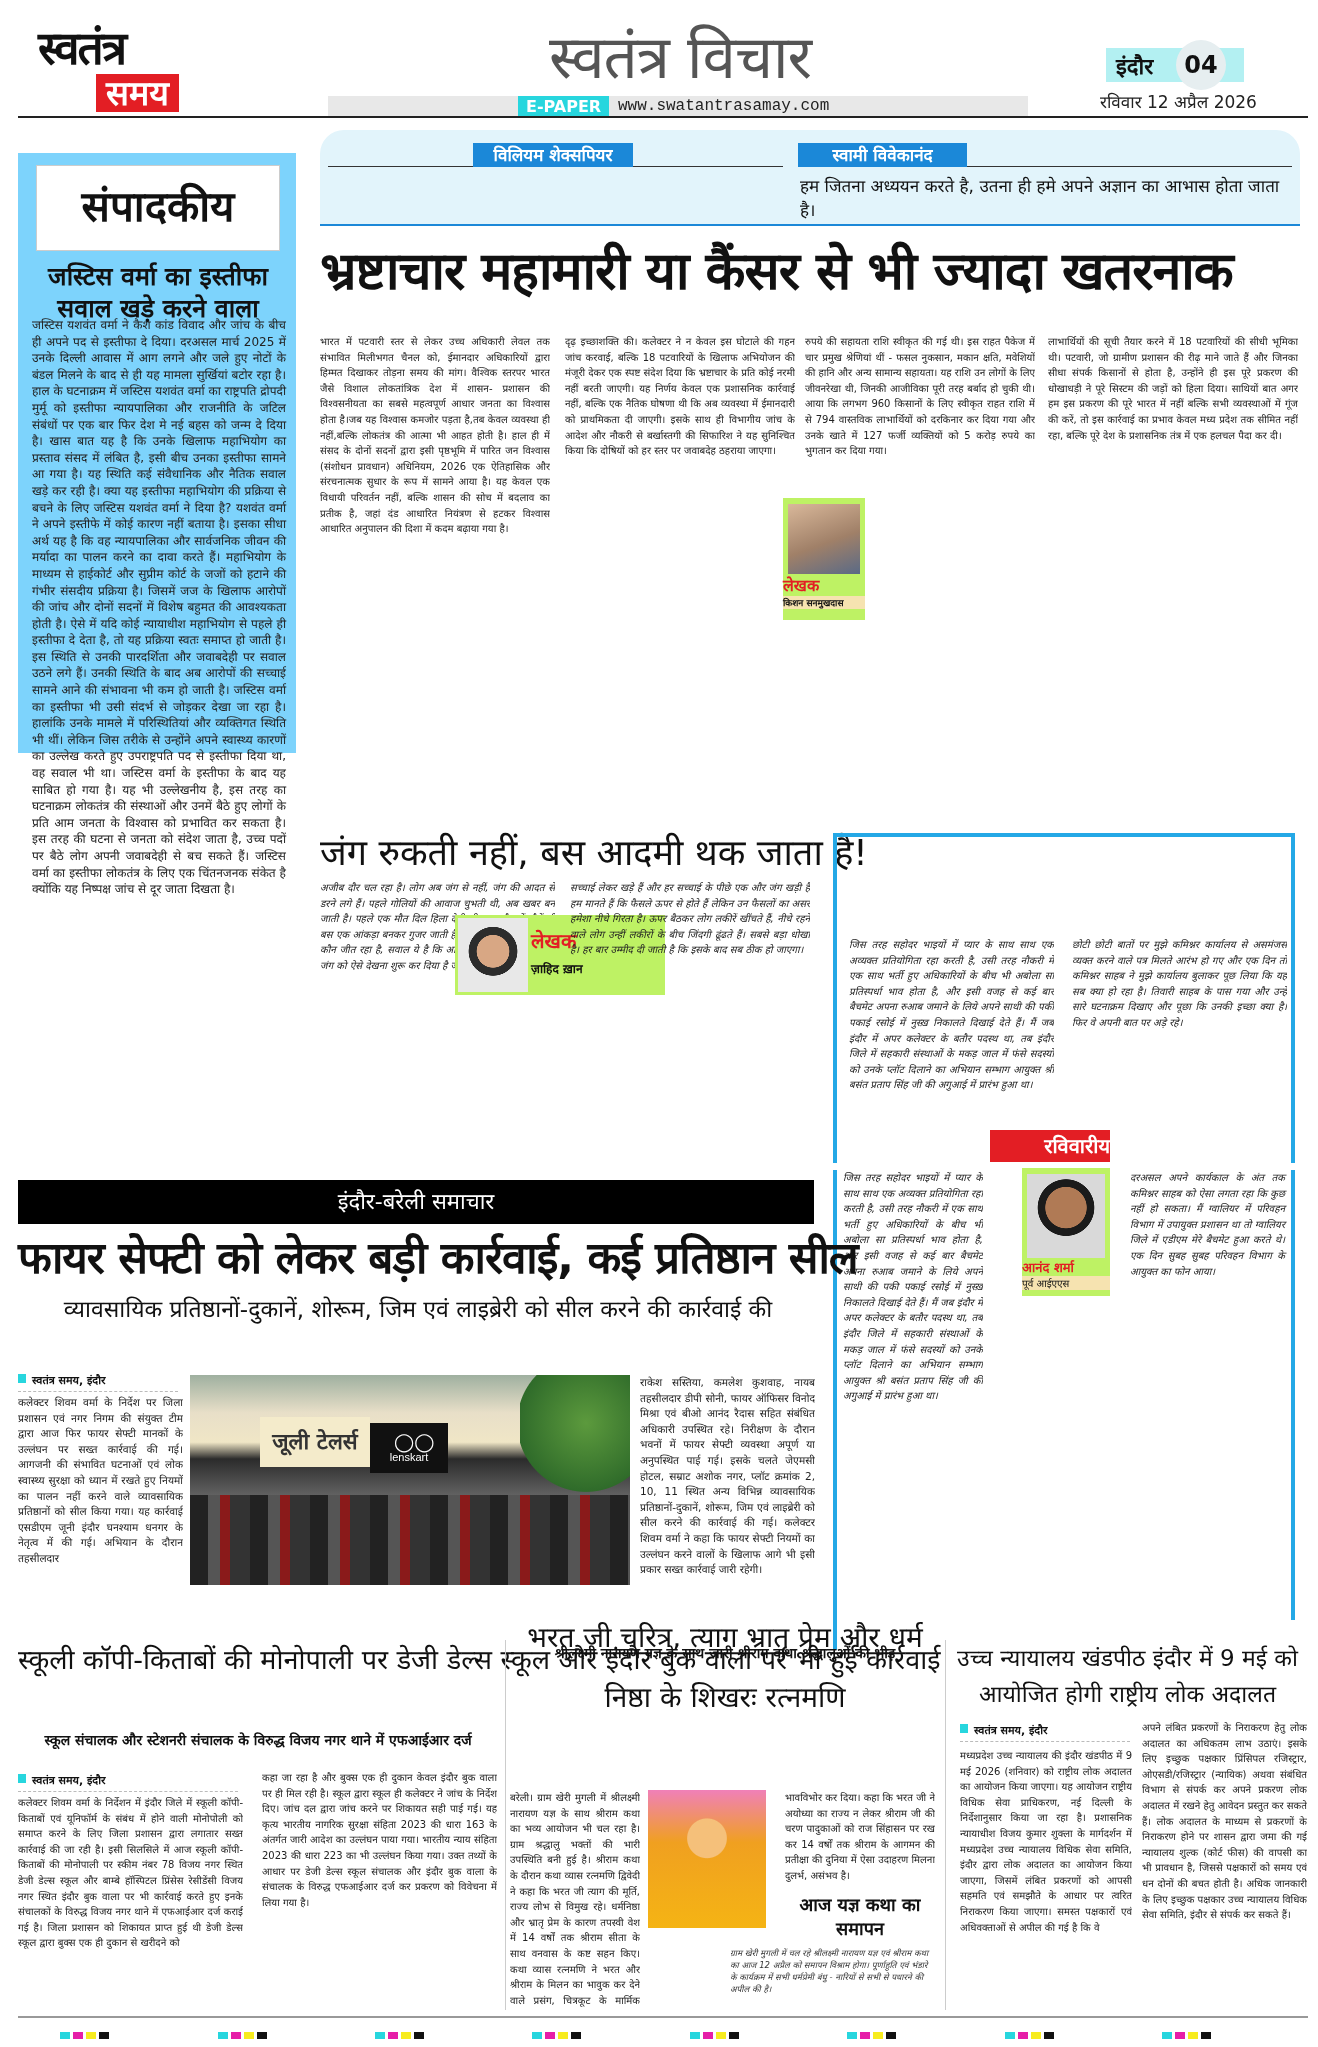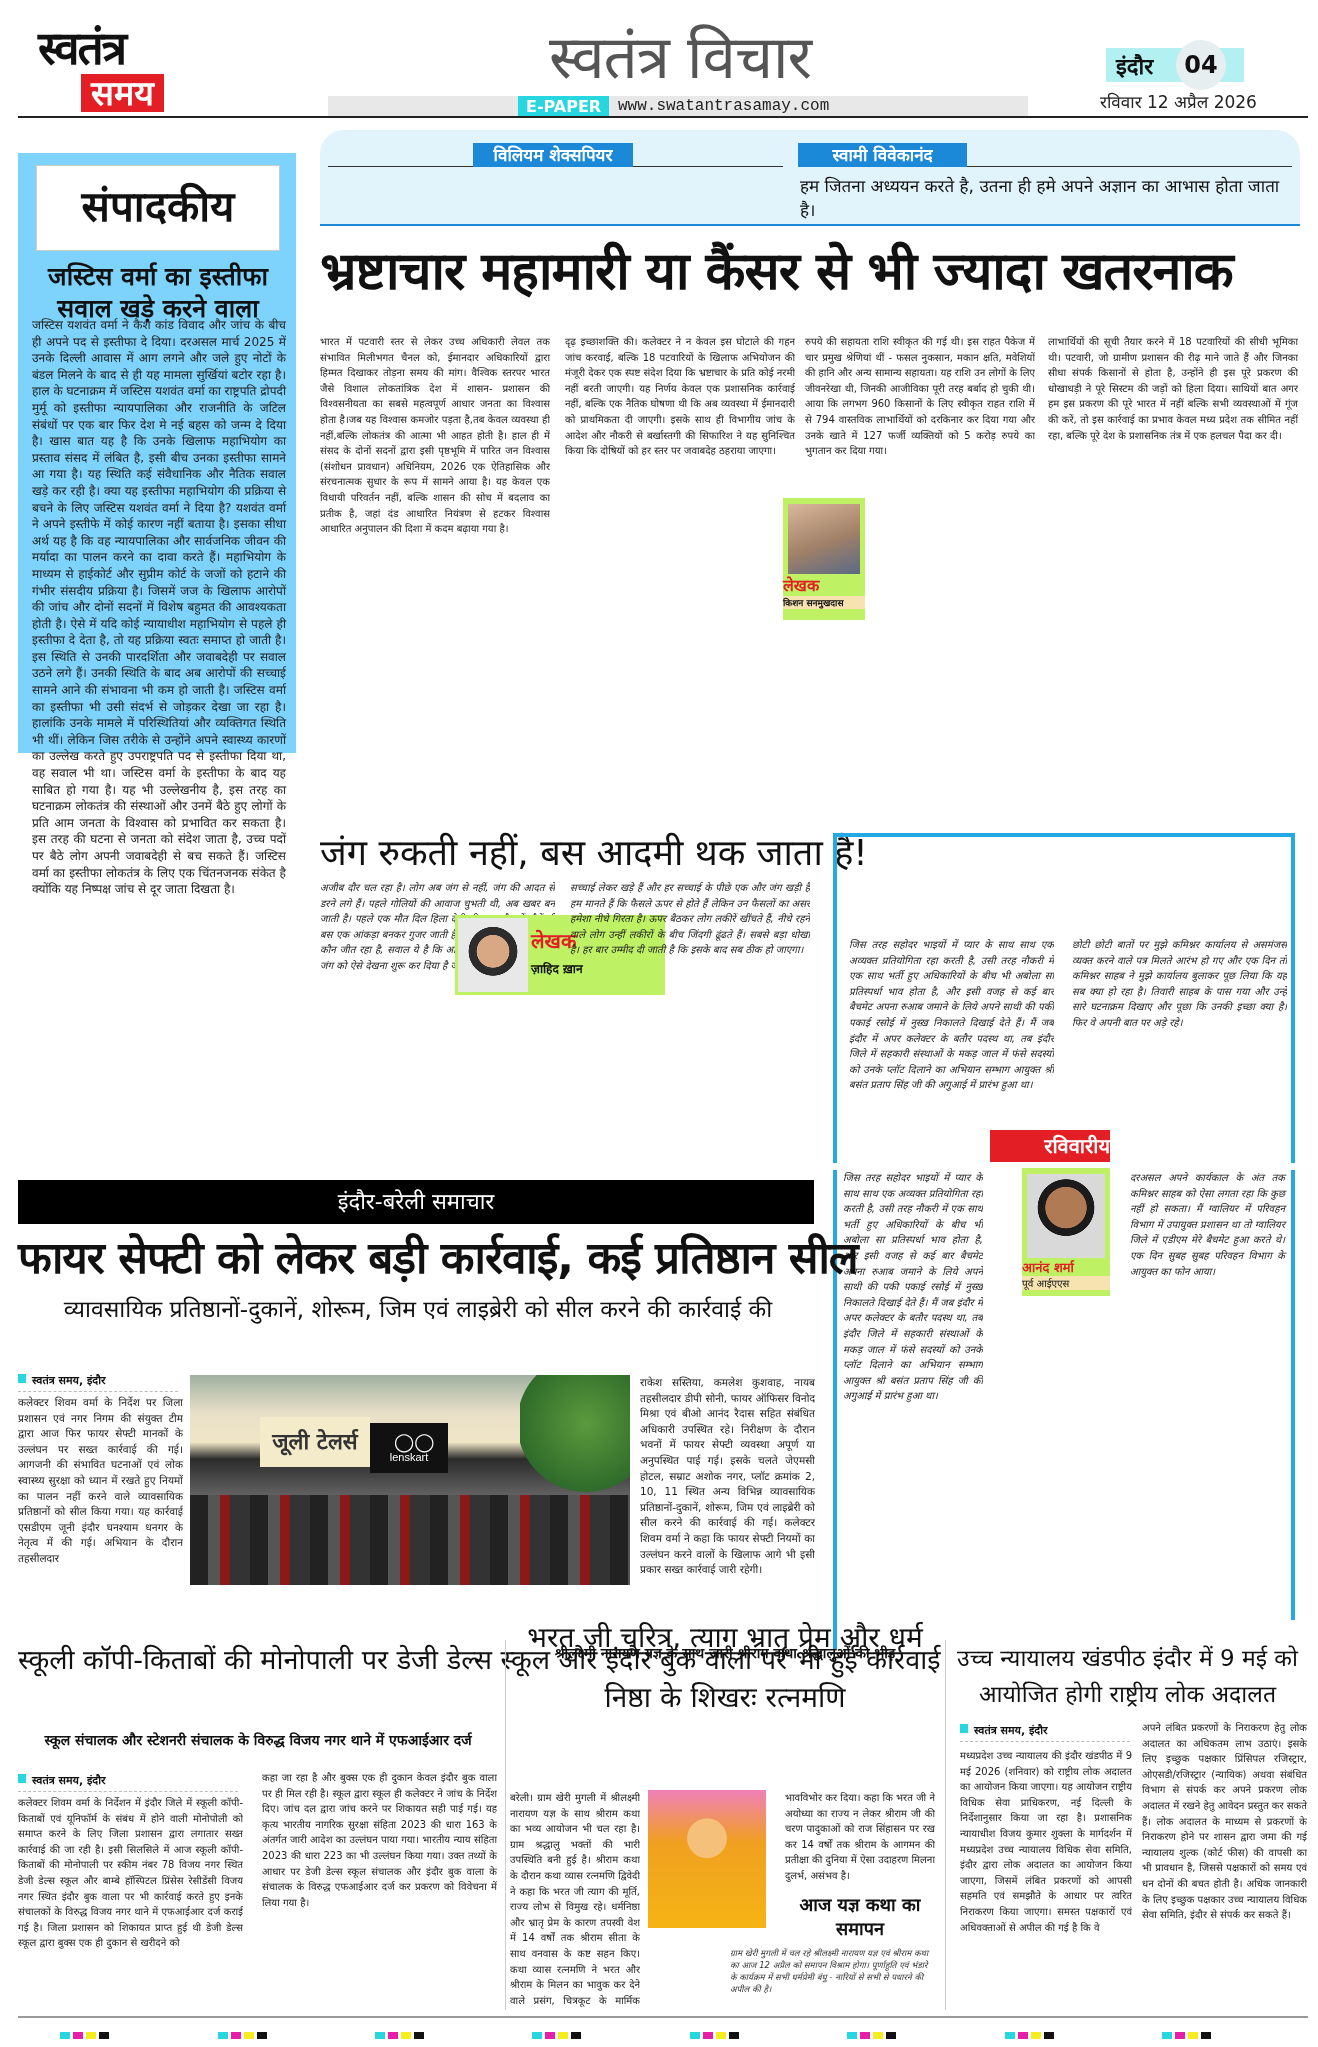--- a/index.html
+++ b/index.html
@@ -1,20 +1,20 @@
 <!DOCTYPE html>
 <html><head>
 <meta charset="utf-8">
 <style>
 *{box-sizing:border-box;margin:0;padding:0}
 body{width:1318px;height:2047px;background:#fff;font-family:"DejaVu Sans",sans-serif;color:#111;position:relative;overflow:hidden}
 .abs{position:absolute}
 .logo{left:38px;top:22px;width:150px;height:100px}
 .logo-top{font-size:46px;font-weight:bold;color:#111;line-height:52px;letter-spacing:-2px}
-.logo-bot{display:inline-block;background:#e31e24;color:#fff;font-size:34px;font-weight:bold;padding:0 10px;line-height:38px;margin-left:43px}
+.logo-bot{display:inline-block;background:#e31e24;color:#fff;font-size:34px;font-weight:bold;padding:0 10px;line-height:38px;margin-left:58px}
 .title-wrap{left:330px;top:20px;width:700px;text-align:center}
 .paper-title{font-size:60px;color:#555;line-height:74px;letter-spacing:-1px}
 .epaper-bar{left:328px;top:96px;width:700px;height:22px;background:#e8e8e8}
 .epaper-tag{position:absolute;left:190px;top:0;height:22px;background:#27d6de;color:#fff;font-size:16px;font-weight:bold;padding:1px 8px}
 .epaper-url{position:absolute;left:290px;top:1px;font-size:16px;color:#222;font-family:Liberation Mono, monospace}
 .edition{left:1106px;top:48px;width:138px;height:34px;background:#b3f0f2}
 .edition-city{position:absolute;left:10px;top:2px;font-size:22px;font-weight:bold}
 .edition-page{position:absolute;left:70px;top:-8px;width:50px;height:50px;border-radius:50%;background:#e6eef0;font-size:24px;font-weight:bold;text-align:center;line-height:50px}
 .edition-date{left:1100px;top:90px;font-size:17px;color:#222}
 .rule-top{left:18px;top:116px;width:1290px;height:2px;background:#222}

